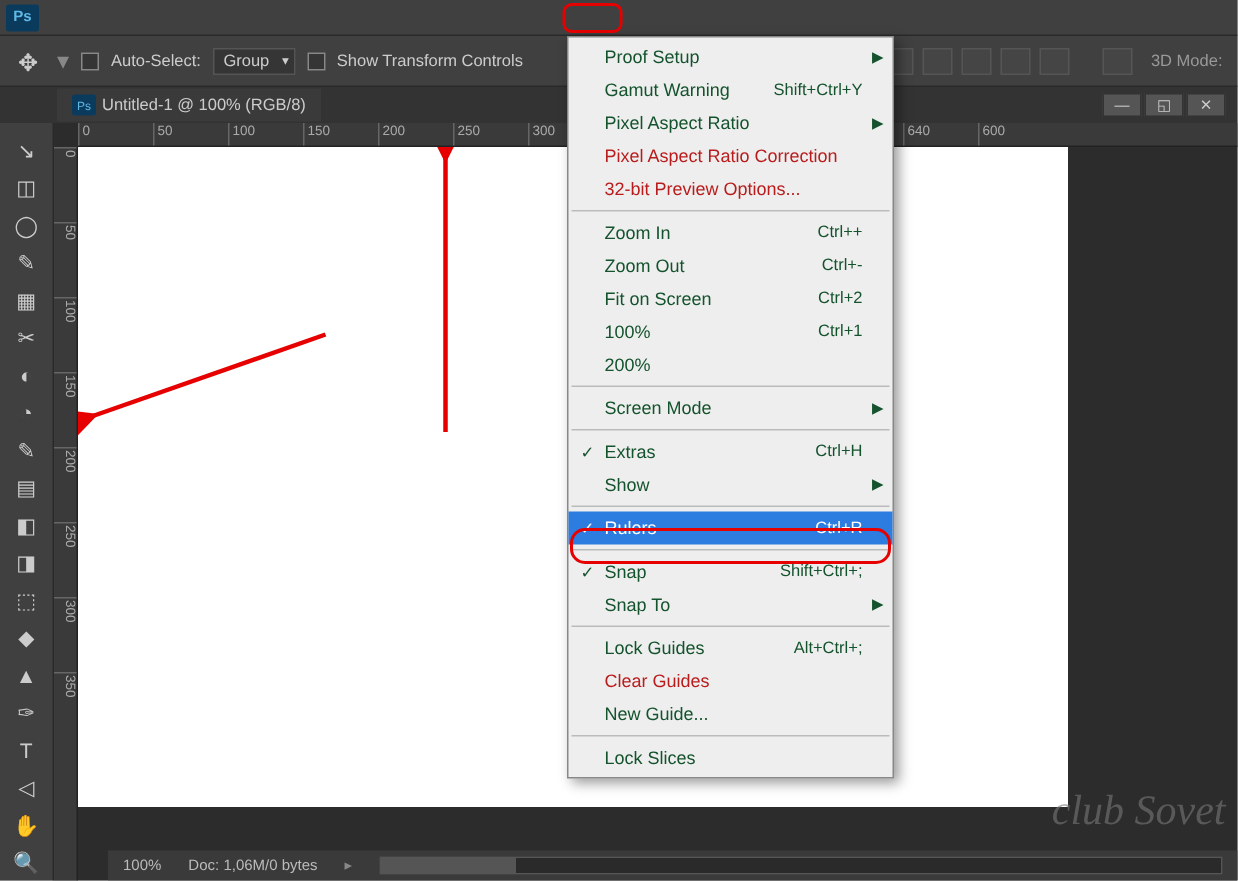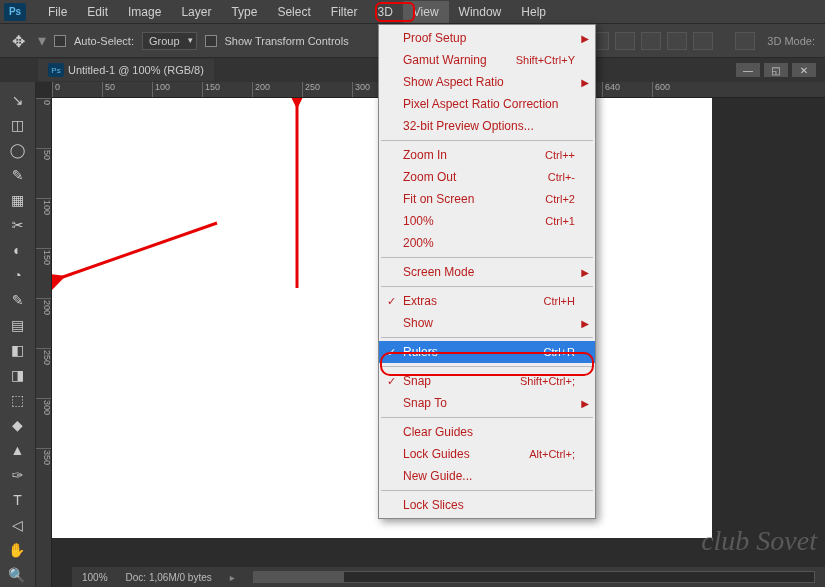--- a/index.html
+++ b/index.html
@@ -34,53 +34,40 @@
 .canvas-area { flex: 1; background: #2c2c2c; position: relative; }
 .ruler-h { position: absolute; top: 0; left: 16px; right: 0; height: 16px; background: #3a3a3a; border-bottom: 1px solid #222; overflow: hidden; }
 .ruler-h .tick { position: absolute; top: 0; font-size: 9px; color: #aaa; border-left: 1px solid #666; height: 16px; padding-left: 2px; }
 .ruler-v { position: absolute; top: 16px; left: 0; width: 16px; bottom: 0; background: #3a3a3a; border-right: 1px solid #222; overflow: hidden; }
 .ruler-v .tick { position: absolute; left: 0; font-size: 9px; color: #aaa; border-top: 1px solid #666; width: 16px; writing-mode: vertical-rl; padding-top: 1px; }
 .canvas { position: absolute; top: 16px; left: 16px; background: #fff; width: 660px; height: 440px; }
 
 .arrow-svg { position: absolute; pointer-events: none; }
 
 .dropdown-menu { position: absolute; top: 24px; left: 378px; width: 218px; background: #eeeeee; border: 1px solid #888; box-shadow: 3px 3px 8px rgba(0,0,0,.4); z-index: 100; padding: 2px 0; }
-.dm-item { display: flex; align-items: center; font-size: 12px; color: #b91c1c; height: 22px; padding: 0 20px 0 24px; position: relative; }
+.dm-item { display: flex; align-items: center; font-size: 12px; color: #14532d; height: 22px; padding: 0 20px 0 24px; position: relative; }
 .dm-item.disabled { color: #b91c1c; }
 .dm-item.hover { background: #2d7de0; color: #fff; }
 .dm-item .shortcut { margin-left: auto; font-size: 11px; }
 .dm-item .arrow { position: absolute; right: 6px; font-size: 10px; }
 .dm-item .check { position: absolute; left: 8px; font-size: 11px; }
 .dm-sep { height: 1px; background: #bbb; margin: 3px 2px; }
 .ruler-highlight { position: absolute; border: 2px solid #e60000; border-radius: 10px; pointer-events: none; z-index: 101; }
 
 .statusbar { position: absolute; bottom: 0; left: 36px; right: 0; height: 20px; background: #3a3a3a; display: flex; align-items: center; font-size: 10px; color: #bbb; gap: 18px; padding-left: 10px; }
 .hscroll { flex: 1; height: 12px; background: #2a2a2a; border: 1px solid #555; position: relative; margin-right: 10px; }
 .hscroll .thumb { position: absolute; left: 0; width: 90px; height: 100%; background: #555; }
 
 .watermark { position: absolute; right: 8px; bottom: 30px; color: rgba(120,120,120,.6); font-size: 28px; font-style: italic; font-family: cursive; pointer-events: none; }
 </style>
 </head>
 <body>
 
 <div class="menubar">
   <div class="ps-logo">Ps</div>
-  <div id="menu-items" style="display: flex;">
-      <span class="menu-item">File</span>
-      <span class="menu-item">Edit</span>
-      <span class="menu-item">Image</span>
-      <span class="menu-item">Layer</span>
-      <span class="menu-item">Type</span>
-      <span class="menu-item">Select</span>
-      <span class="menu-item">Filter</span>
-      <span class="menu-item">3D</span>
-      <span class="menu-item active">View</span>
-      <span class="menu-item">Window</span>
-      <span class="menu-item">Help</span>
-    </div>
 </div>
 <div class="menu-highlight" style="top:2px;left:375px;width:40px;height:20px;"></div>
 
 <div class="options-bar">
   <span class="move-ico">✥</span>
   <span style="color:#888">▾</span>
   <span class="checkbox"></span>
   <span class="opt-label">Auto-Select:</span>
   <span class="dropdown">Group</span>
   <span class="checkbox"></span>
@@ -192,21 +179,21 @@
 <div class="dropdown-menu" id="dropdown-menu">
     <div class="dm-item">
       <span>Proof Setup</span>
       <span class="arrow">▶</span>
     </div>
     <div class="dm-item">
       <span>Gamut Warning</span>
       <span class="shortcut">Shift+Ctrl+Y</span>
     </div>
     <div class="dm-item">
-      <span>Show Aspect Ratio</span>
+      <span>Pixel Aspect Ratio</span>
       <span class="arrow">▶</span>
     </div>
     <div class="dm-item disabled">
       <span>Pixel Aspect Ratio Correction</span>
     </div>
     <div class="dm-item disabled">
       <span>32-bit Preview Options...</span>
     </div>
     <div class="dm-sep"></div>
     <div class="dm-item">
@@ -253,28 +240,28 @@
     <div class="dm-item">
       <span class="check">✓</span>
       <span>Snap</span>
       <span class="shortcut">Shift+Ctrl+;</span>
     </div>
     <div class="dm-item">
       <span>Snap To</span>
       <span class="arrow">▶</span>
     </div>
     <div class="dm-sep"></div>
+    <div class="dm-item">
+      <span>Lock Guides</span>
+      <span class="shortcut">Alt+Ctrl+;</span>
+    </div>
     <div class="dm-item disabled">
       <span>Clear Guides</span>
     </div>
     <div class="dm-item">
-      <span>Lock Guides</span>
-      <span class="shortcut">Alt+Ctrl+;</span>
-    </div>
-    <div class="dm-item">
       <span>New Guide...</span>
     </div>
     <div class="dm-sep"></div>
     <div class="dm-item">
       <span>Lock Slices</span>
     </div>
   </div>
 <div class="ruler-highlight" style="top:352px;left:380px;width:214px;height:24px;"></div>
 
 <div class="watermark">club Sovet</div>

